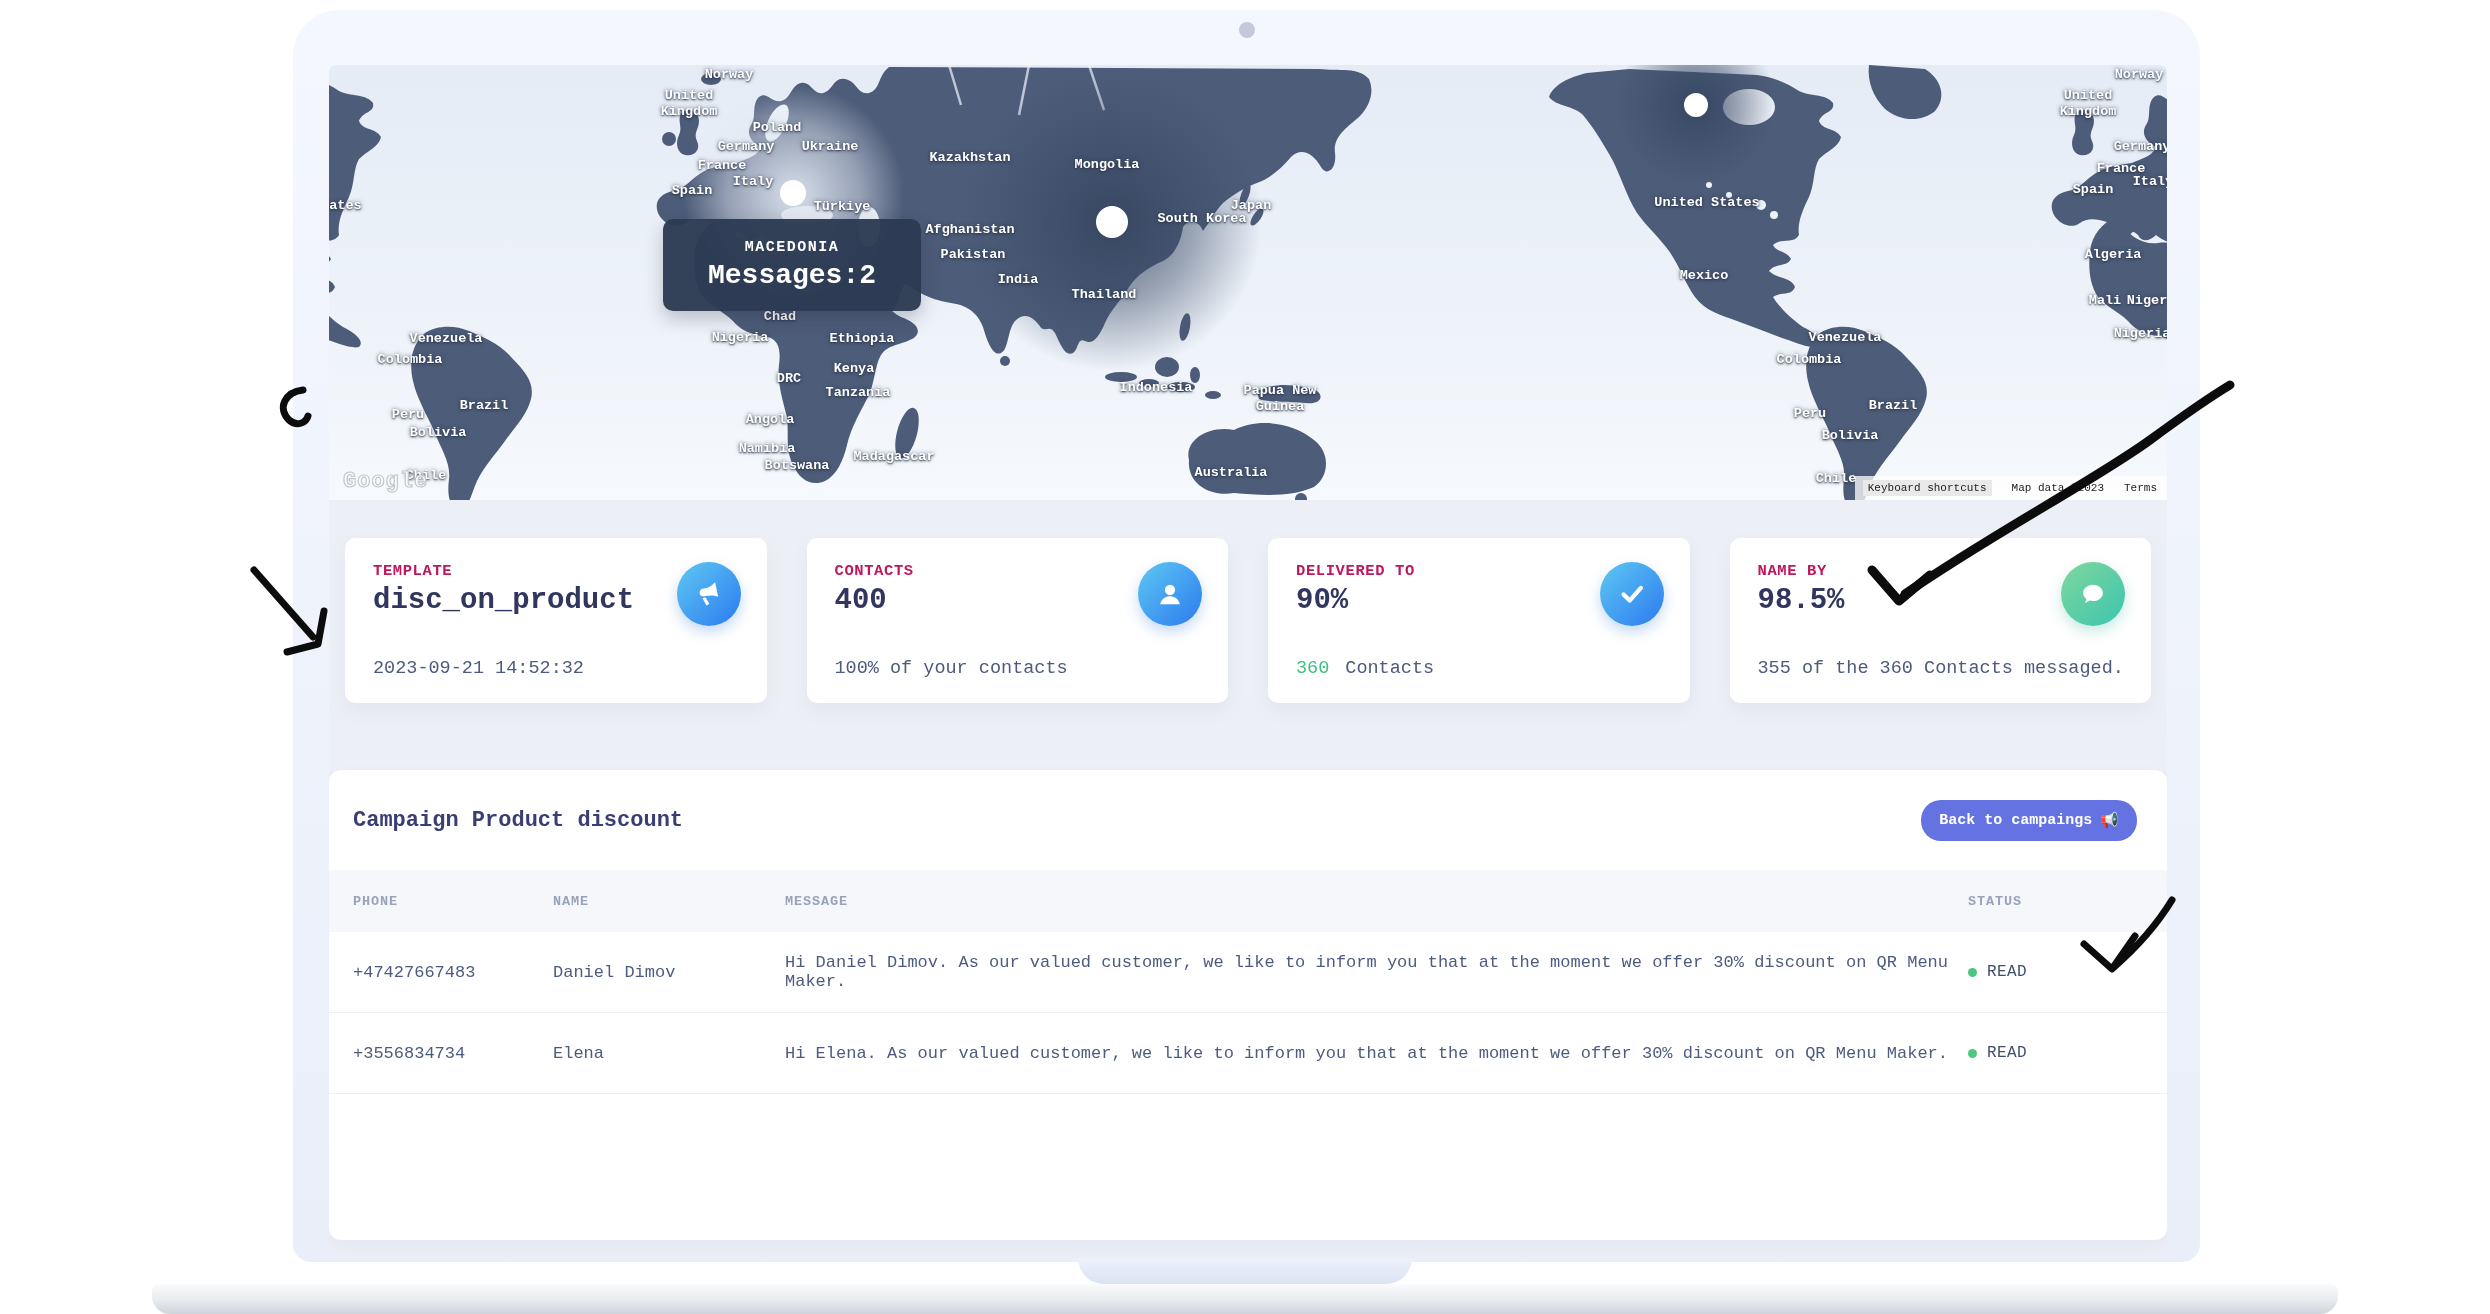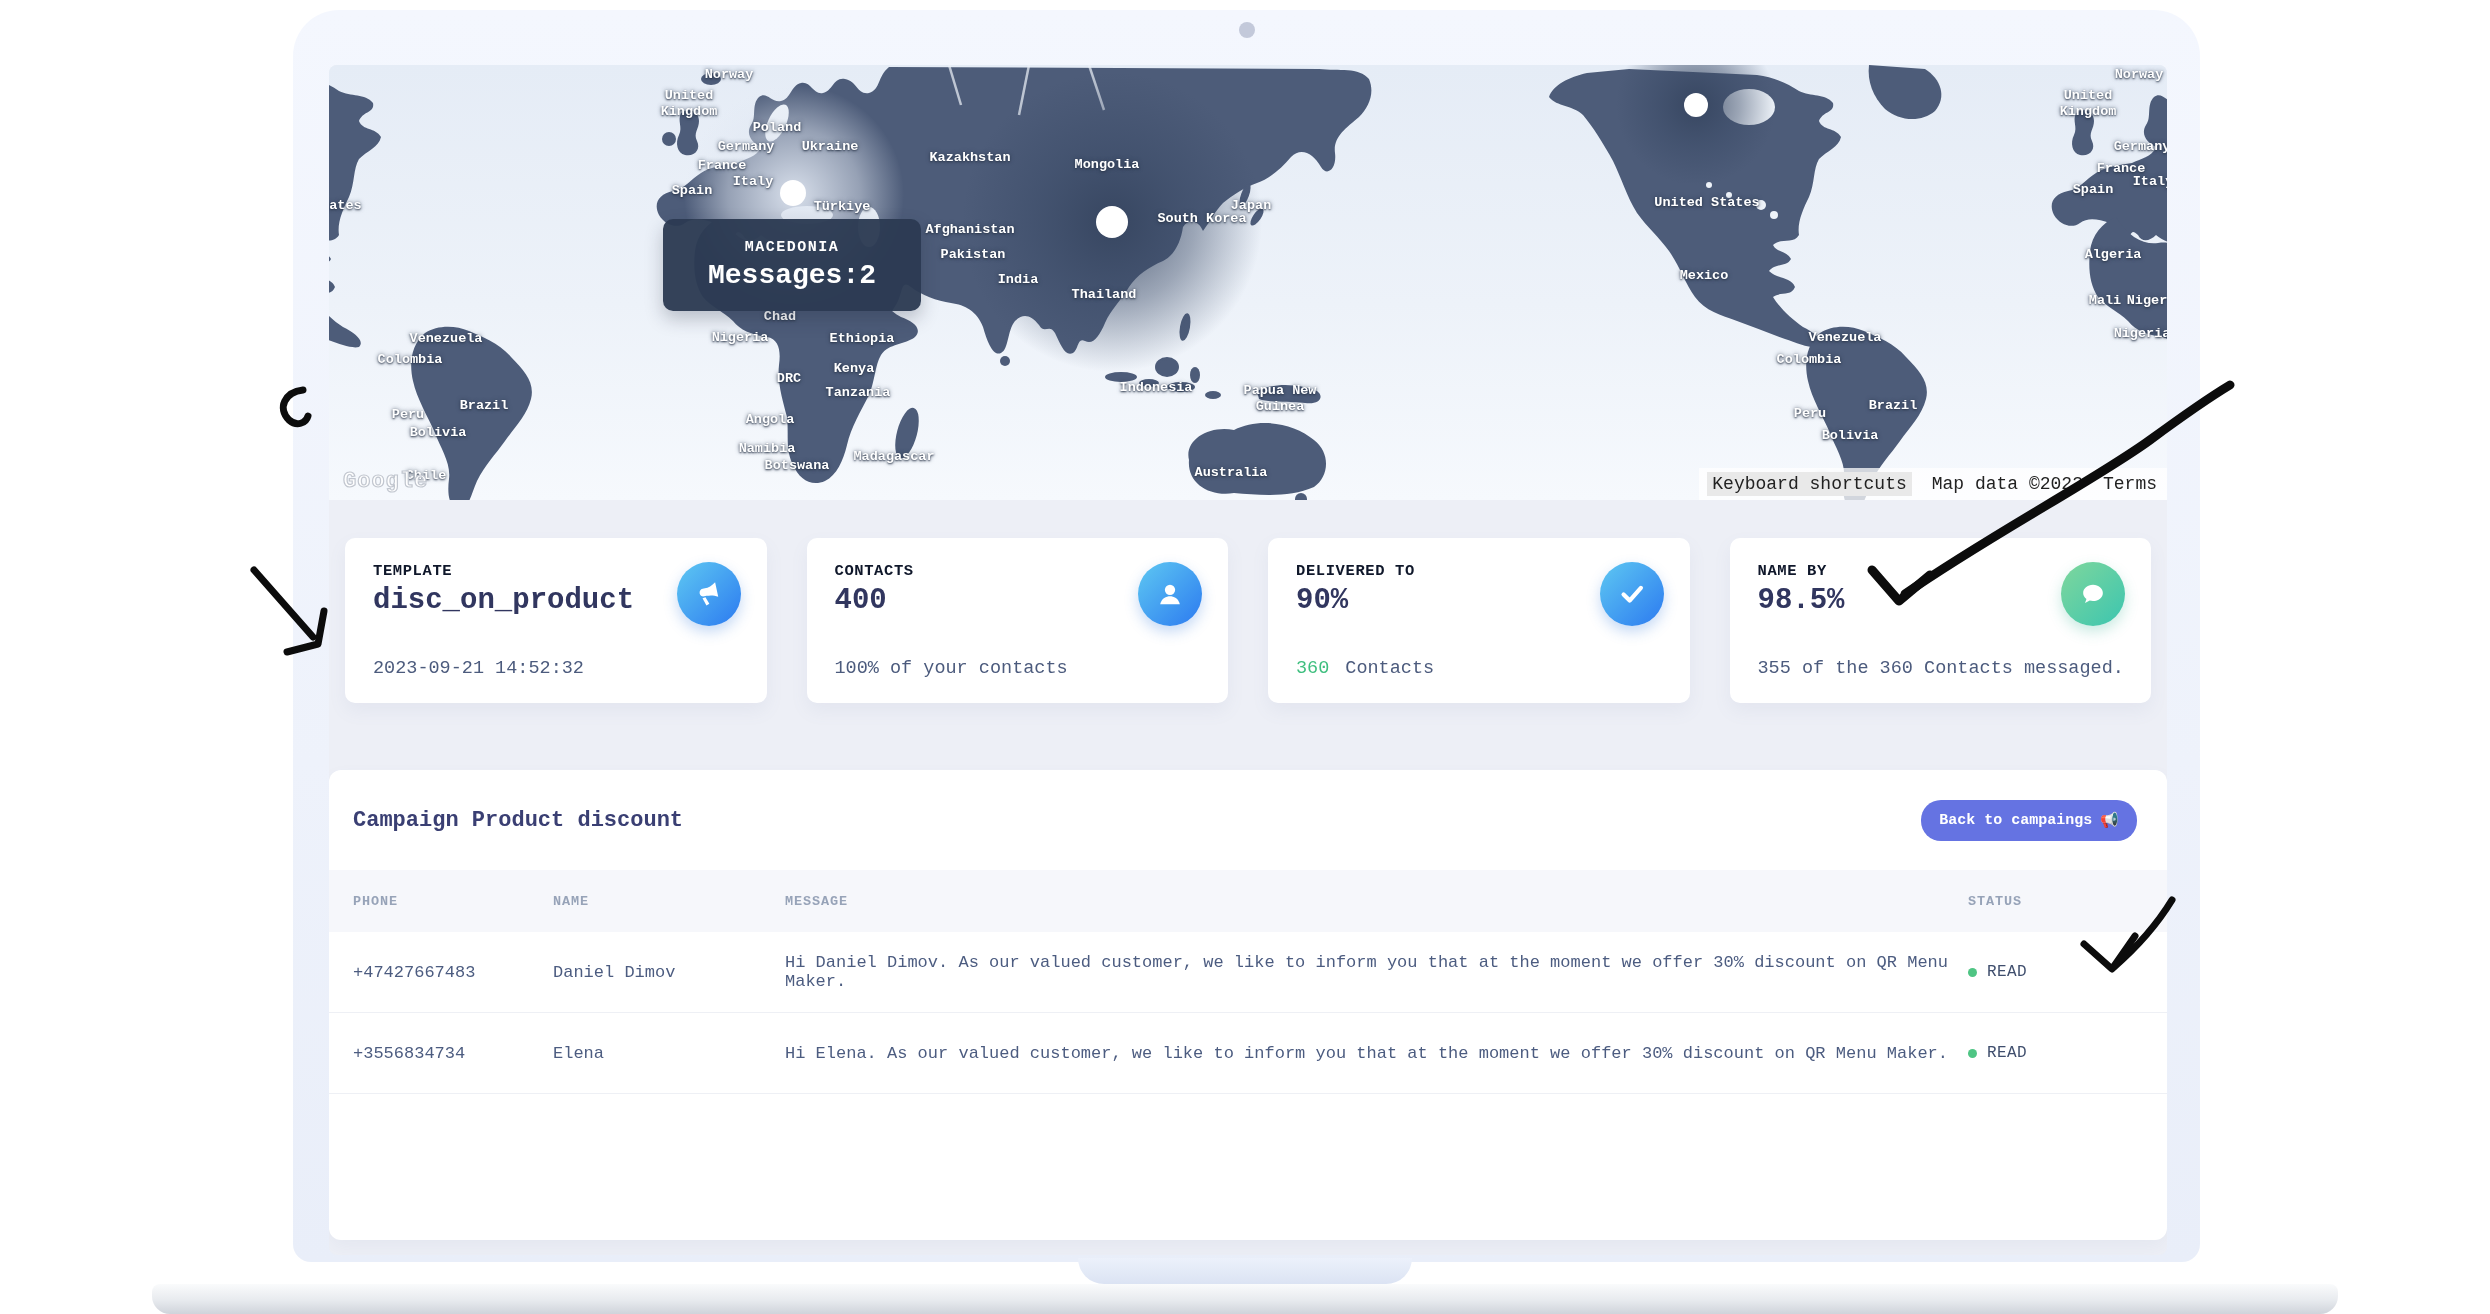--- a/index.html
+++ b/index.html
@@ -31,30 +31,30 @@
     text-shadow:0 1px 2px rgba(43,55,75,.95),0 0 4px rgba(43,55,75,.7);}
   .map-tooltip{position:absolute;left:334px;top:154px;width:258px;height:92px;
     background:rgba(44,58,82,.96);border-radius:10px;color:#fff;text-align:center;
     box-shadow:0 8px 18px rgba(30,40,60,.25);display:flex;flex-direction:column;
     justify-content:center;gap:4px;}
   .tt-country{font-size:15px;font-weight:bold;letter-spacing:1.5px;}
   .tt-value{font-size:28px;font-weight:bold;}
   .google-logo{position:absolute;left:14px;bottom:6px;font-size:22px;font-weight:bold;
     color:#fff;-webkit-text-stroke:1.2px #bfc4cd;letter-spacing:1px;opacity:.95;}
   .map-attr{position:absolute;right:0;bottom:0;display:flex;align-items:center;gap:20px;
-    background:rgba(255,255,255,.75);padding:4px 10px 4px 8px;font-size:18px;color:#222;}
+    background:rgba(255,255,255,.75);padding:4px 10px 4px 8px;font-size:11px;color:#222;}
   .map-attr .kbd{background:#e9e9e9;padding:2px 5px;}
 
   
   .dashboard{position:relative;width:1838px;background:#edeff6;}
   .stats-row{display:flex;gap:40px;padding:38px 16px 0 16px;}
   .stat-card{position:relative;flex:1;height:165px;background:#fff;border-radius:10px;
     box-shadow:0 8px 18px rgba(110,125,160,.08);}
   .stat-label{position:absolute;left:28px;top:24px;font-size:15.5px;font-weight:bold;
-    letter-spacing:.6px;color:#0f172a;}
+    letter-spacing:.6px;color:#be185d;}
   .stat-value{position:absolute;left:28px;top:46px;font-size:29px;font-weight:bold;color:#31365f;}
   .stat-sub{position:absolute;left:28px;bottom:24px;font-size:18.5px;color:#4c5b7d;}
   .stat-sub .accent{color:#3fbf7f;margin-right:16px;}
   .stat-icon{position:absolute;right:26px;top:24px;width:64px;height:64px;border-radius:50%;
     display:flex;align-items:center;justify-content:center;}
   .grad-blue{background:linear-gradient(135deg,#5ec8f2,#2c7af0);
     box-shadow:0 6px 14px rgba(45,120,220,.28);}
   .grad-green{background:linear-gradient(135deg,#7fd79c,#3cc5b0);
     box-shadow:0 6px 14px rgba(60,180,150,.28);}
 

